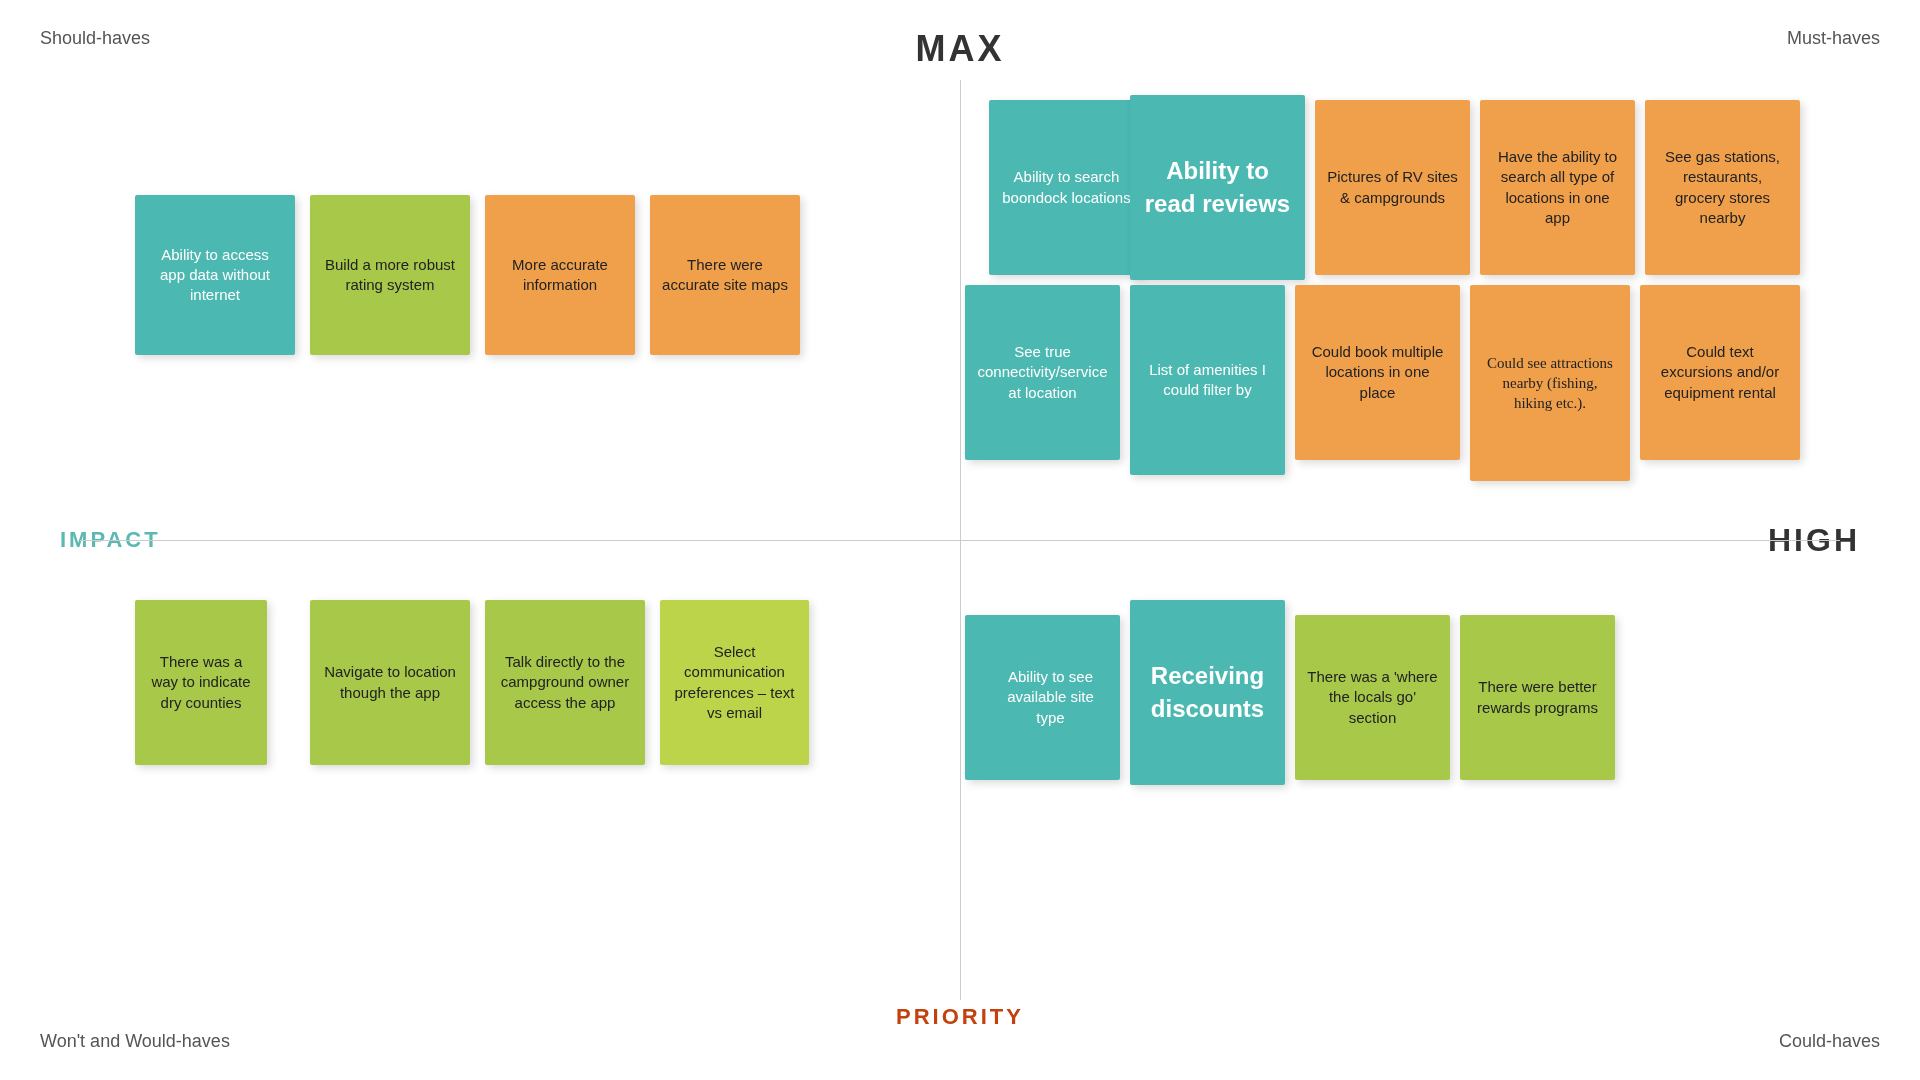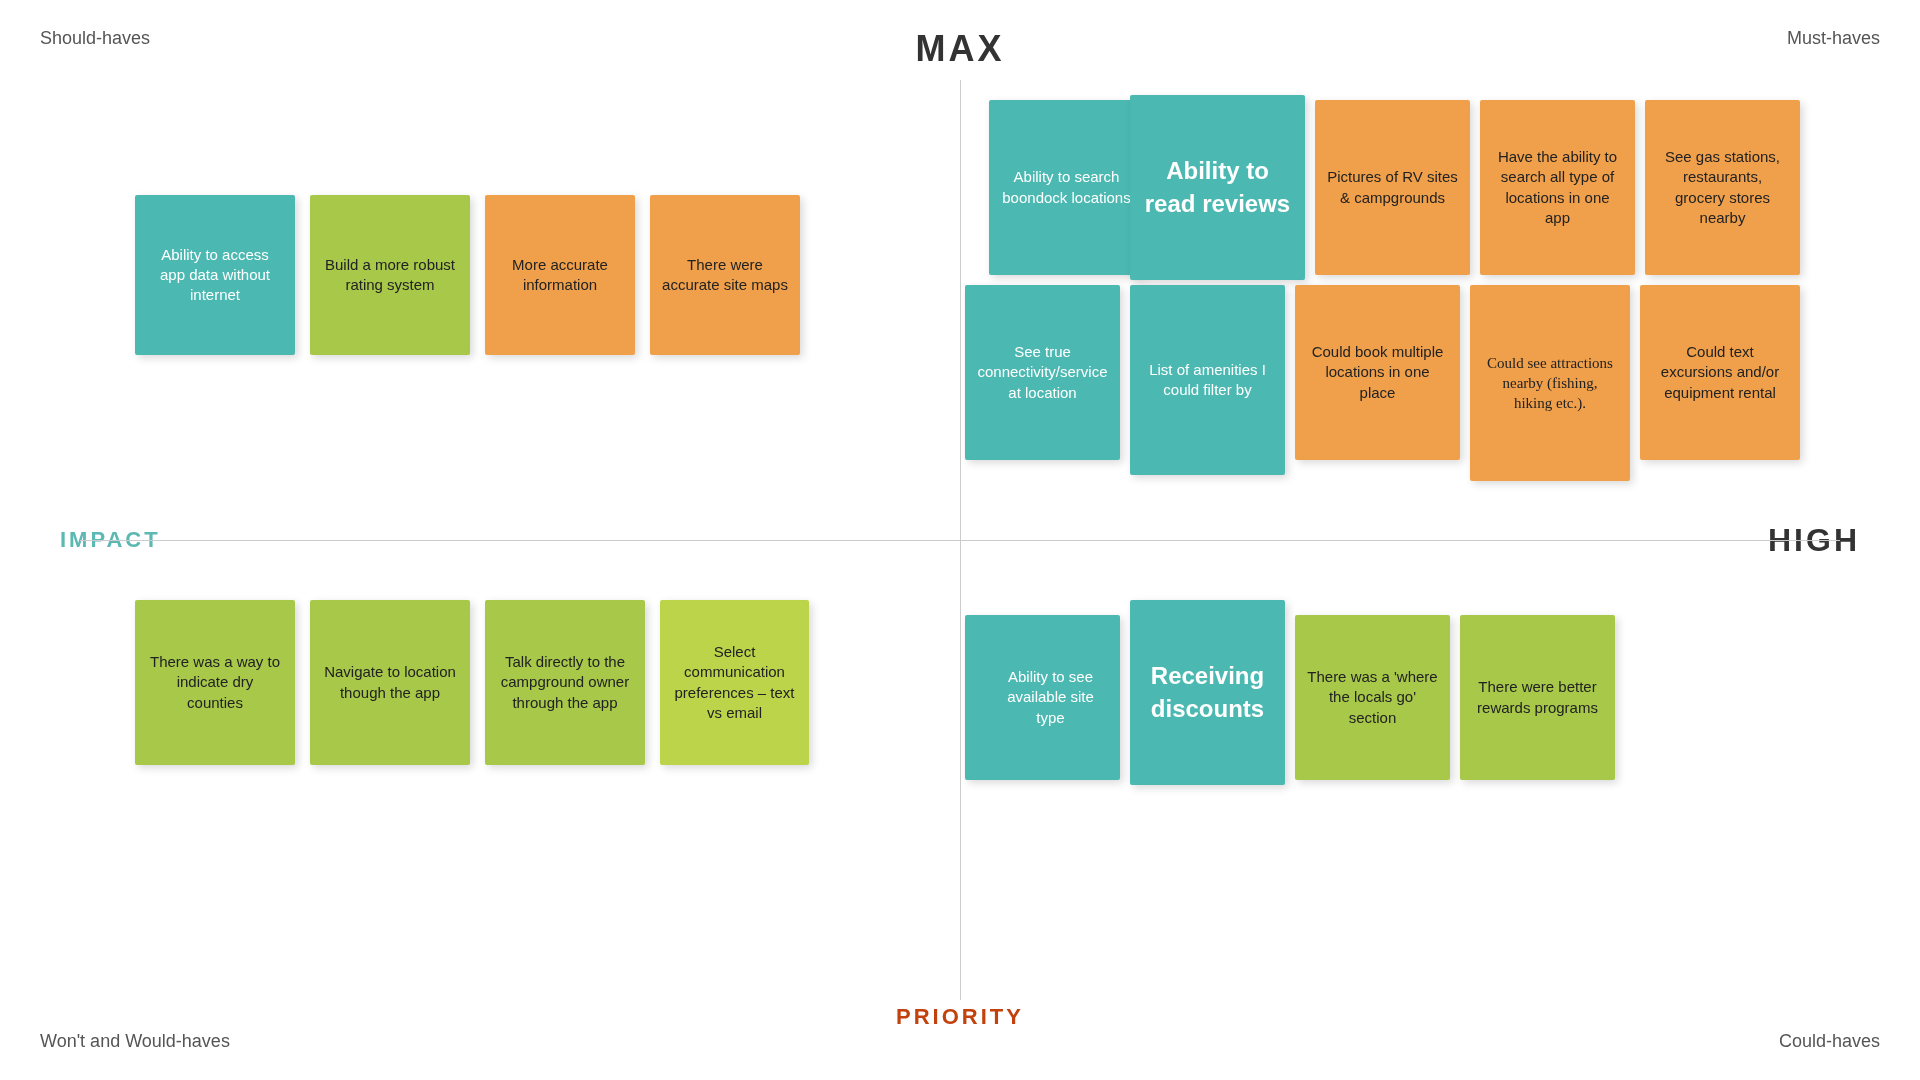--- a/index.html
+++ b/index.html
@@ -158,28 +158,28 @@
   </div>
 <div class="sticky orange" style="top: 285px; left: 1295px; width: 165px; height: 175px;">
     <span>Could book multiple locations in one place</span>
   </div>
 <div class="sticky orange" style="top: 285px; left: 1470px; width: 160px; height: 196px; font-family: Liberation Serif, serif;">
     <span>Could see attractions nearby (fishing, hiking etc.).</span>
   </div>
 <div class="sticky orange" style="top: 285px; left: 1640px; width: 160px; height: 175px;">
     <span>Could text excursions and/or equipment rental</span>
   </div>
-<div class="sticky green" style="top: 600px; left: 135px; width: 160px; height: 165px;">
+<div class="sticky green" style="top: 600px; left: 135px; width: 132px; height: 165px;">
     <span>There was a way to indicate dry counties</span>
   </div>
 <div class="sticky green" style="top: 600px; left: 310px; width: 160px; height: 165px;">
     <span>Navigate to location though the app</span>
   </div>
 <div class="sticky green" style="top: 600px; left: 485px; width: 160px; height: 165px;">
-    <span>Talk directly to the campground owner through the app</span>
+    <span>Talk directly to the campground owner access the app</span>
   </div>
 <div class="sticky green-light" style="top: 600px; left: 660px; width: 149px; height: 165px;">
     <span>Select communication preferences – text vs email</span>
   </div>
 <div class="sticky teal" style="top: 615px; left: 965px; width: 155px; height: 165px; padding-left: 28px;">
     <span>Ability to see available site type</span>
   </div>
 <div class="sticky teal" style="top: 600px; left: 1130px; width: 155px; height: 185px;">
     <span style="font-size: 24px; font-weight: 700;">Receiving discounts</span>
   </div>

